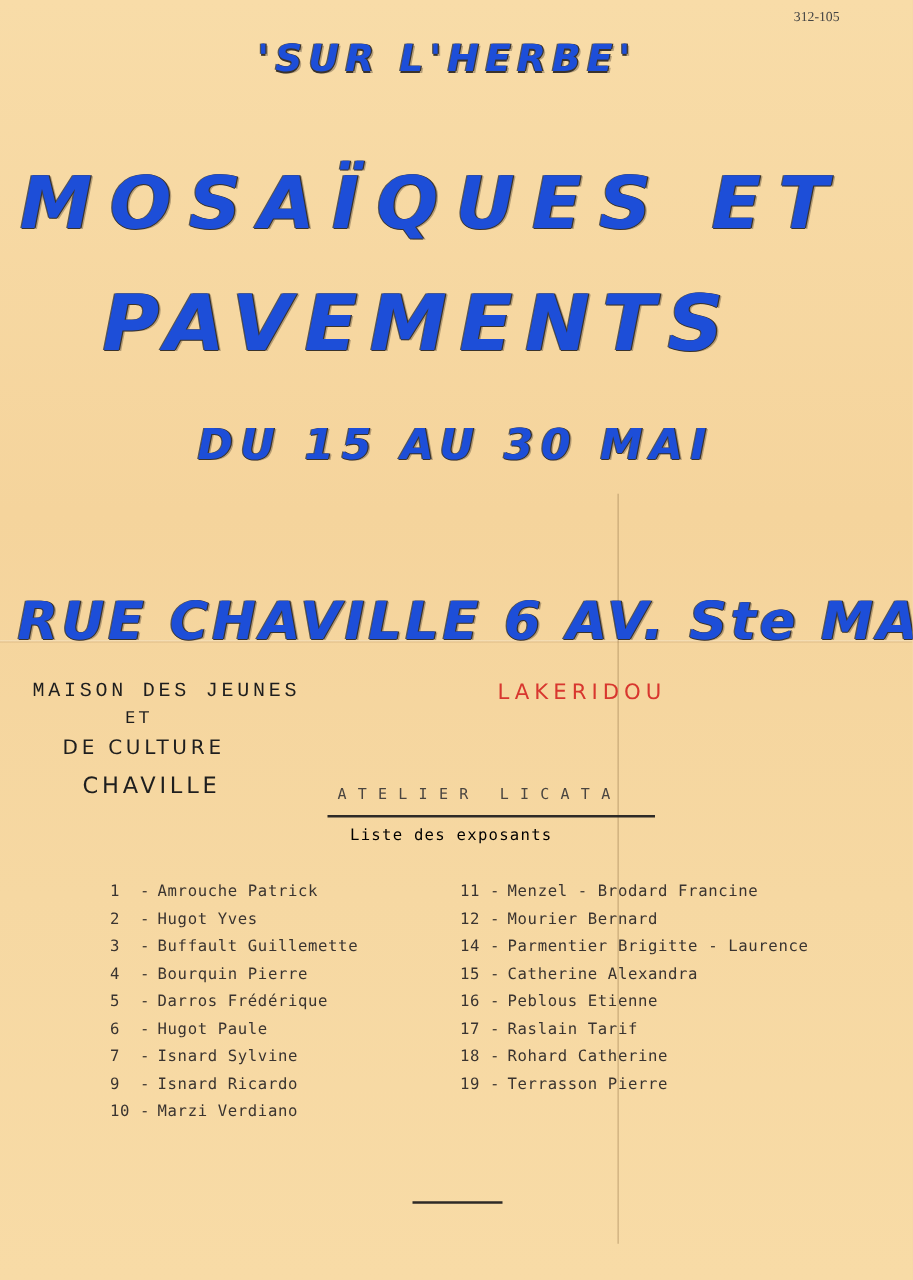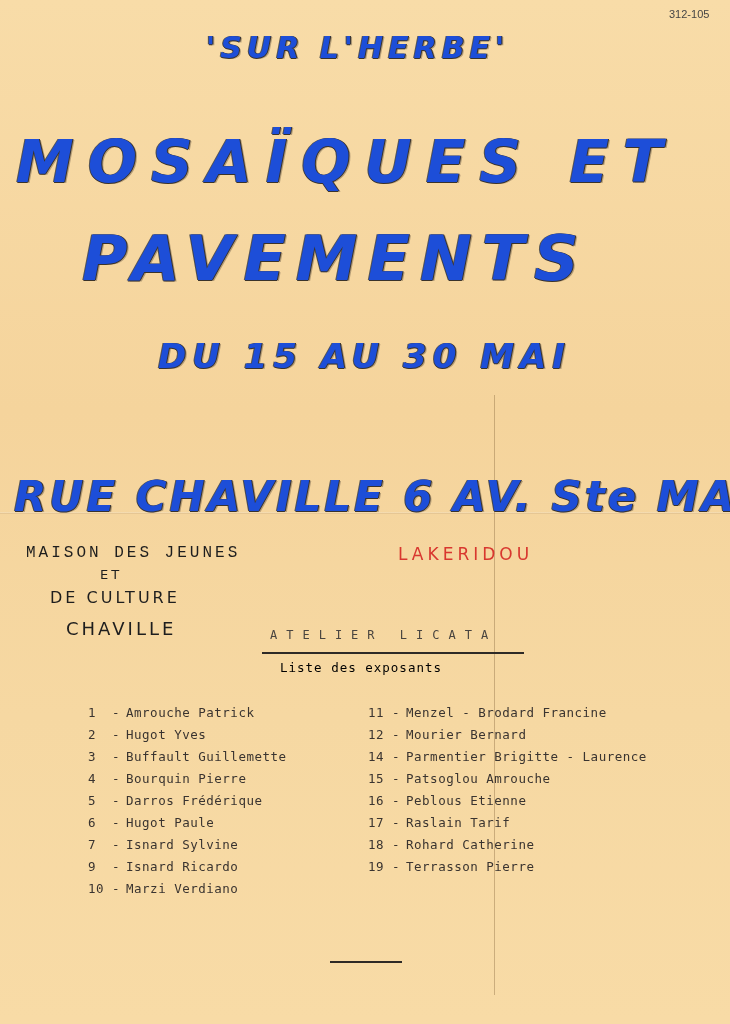--- a/index.html
+++ b/index.html
@@ -16,21 +16,21 @@
     .fold-h {
       position: absolute; left: 0; top: 512px; width: 730px; height: 2px;
       background: linear-gradient(180deg, rgba(255,240,210,0.6), rgba(180,140,90,0.35));
     }
     .fold-v {
       position: absolute; left: 494px; top: 395px; width: 1px; height: 600px;
       background: rgba(120,90,50,0.35);
     }
     .archive-num {
       position: absolute; left: 635px; top: 8px;
-      font-family: Liberation Sans, sans-serif; font-size: 11px; color: #444; margin-left: 34px;
+      font-family: Liberation Serif, serif; font-size: 11px; color: #444;
     }
     .chalk {
       position: absolute; color: #1d4ed8; font-family: "DejaVu Sans", sans-serif;
       font-weight: bold; letter-spacing: 8px; white-space: nowrap;
       text-shadow: 1px 0 0 #3a332b, 0 1px 0 #3a332b, -1px 0 0 #555, 2px 1px 0 rgba(60,50,40,0.35);
       font-style: italic;
     }
     .subtitle { left: 206px; top: 30px; font-size: 30px; letter-spacing: 5px; }
     .title1 { left: 16px; top: 128px; font-size: 58px; letter-spacing: 14px; }
     .title2 { left: 82px; top: 222px; font-size: 62px; letter-spacing: 10px; }
@@ -100,20 +100,20 @@
   <div class="entry"><span class="num">6</span><span class="dash">-</span><span>Hugot Paule</span></div>
   <div class="entry"><span class="num">7</span><span class="dash">-</span><span>Isnard Sylvine</span></div>
   <div class="entry"><span class="num">9</span><span class="dash">-</span><span>Isnard Ricardo</span></div>
   <div class="entry"><span class="num">10</span><span class="dash">-</span><span>Marzi Verdiano</span></div>
 </div>
 
 <div class="col col-right">
   <div class="entry"><span class="num">11</span><span class="dash">-</span><span>Menzel - Brodard Francine</span></div>
   <div class="entry"><span class="num">12</span><span class="dash">-</span><span>Mourier Bernard</span></div>
   <div class="entry"><span class="num">14</span><span class="dash">-</span><span>Parmentier Brigitte - Laurence</span></div>
-  <div class="entry"><span class="num">15</span><span class="dash">-</span><span>Patsoglou Amrouche</span></div>
+  <div class="entry"><span class="num">15</span><span class="dash">-</span><span>Catherine Alexandra</span></div>
   <div class="entry"><span class="num">16</span><span class="dash">-</span><span>Peblous Etienne</span></div>
   <div class="entry"><span class="num">17</span><span class="dash">-</span><span>Raslain Tarif</span></div>
   <div class="entry"><span class="num">18</span><span class="dash">-</span><span>Rohard Catherine</span></div>
   <div class="entry"><span class="num">19</span><span class="dash">-</span><span>Terrasson Pierre</span></div>
 </div>
 
 <div class="bottom-rule"></div>
 
 </body></html>

